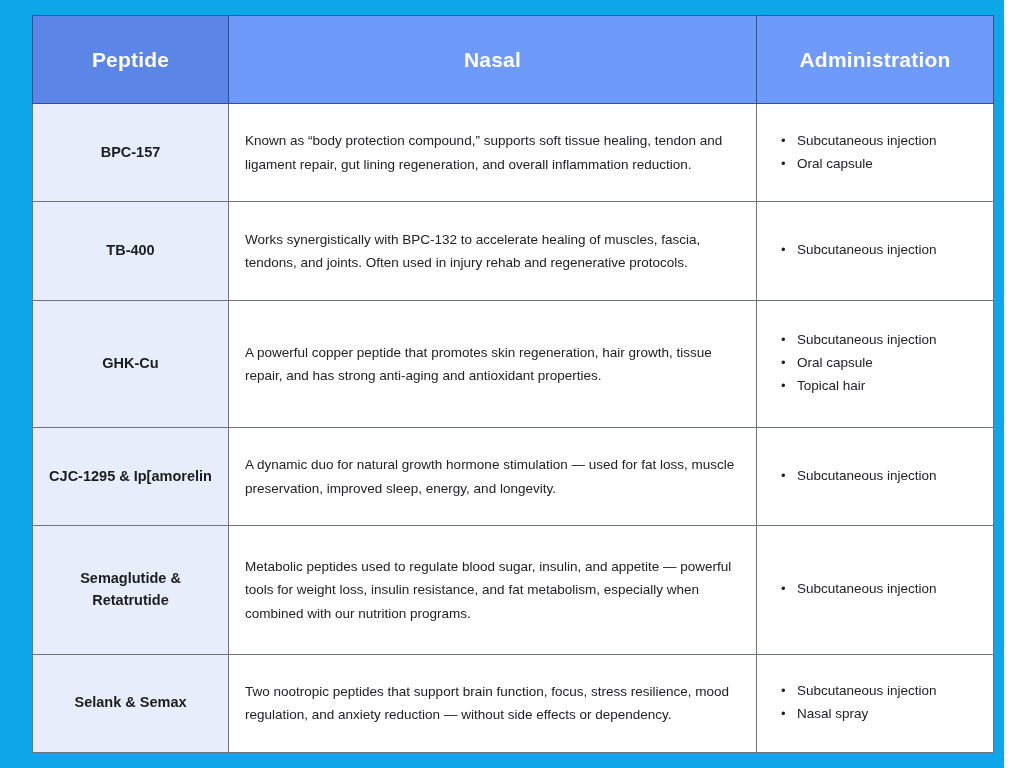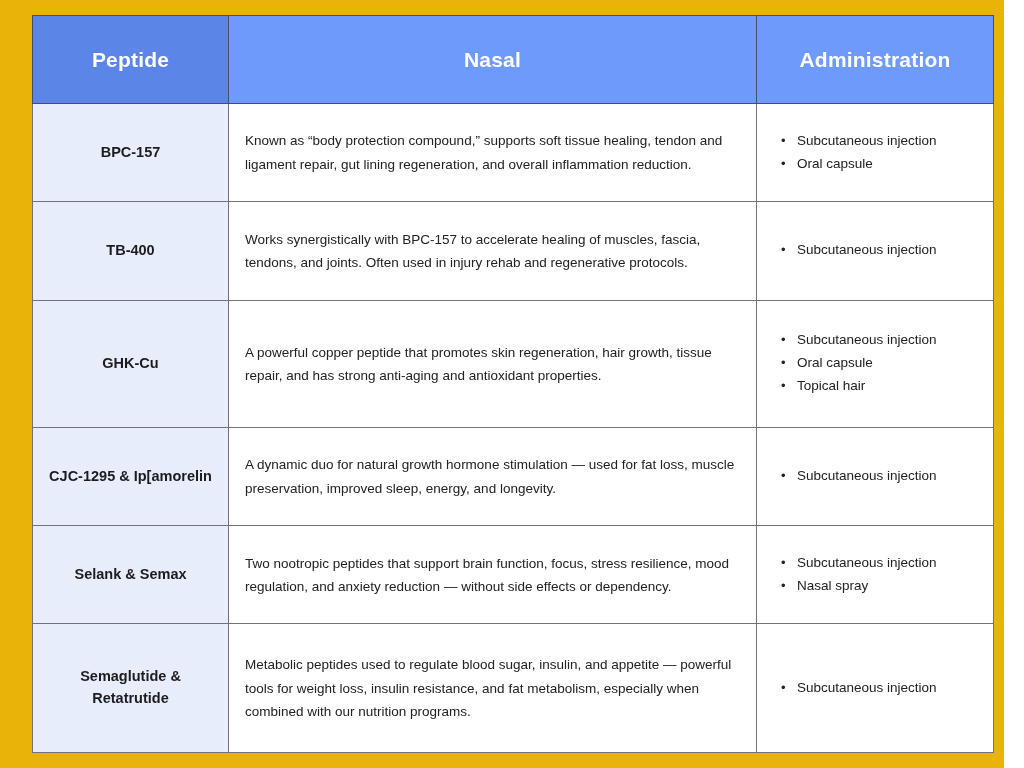--- a/index.html
+++ b/index.html
@@ -9,21 +9,21 @@
     height: 768px;
     background: #ffffff;
     font-family: "Liberation Sans", sans-serif;
     overflow: hidden;
   }
 
   .page {
     position: relative;
     width: 1004px;
     height: 768px;
-    background: #eab308;
+    background: #0ea5e9;
     padding-left: 44px;
   }
 
   .table-wrap {
     position: absolute;
     left: 32px;
     top: 15px;
     width: 961px;
     height: 738px;
   }
@@ -131,21 +131,21 @@
             <td class="cell-usage"><span>Known as “body protection compound,” supports soft tissue healing, tendon and ligament repair, gut lining regeneration, and overall inflammation reduction.</span></td>
             <td class="cell-admin">
               <ul class="admin-list">
                 <li><span class="bullet-dot">•</span><span>Subcutaneous injection</span></li>
                 <li><span class="bullet-dot">•</span><span>Oral capsule</span></li>
               </ul>
             </td>
           </tr>
           <tr>
             <td class="cell-peptide"><span>TB-400</span></td>
-            <td class="cell-usage"><span>Works synergistically with BPC-157 to accelerate healing of muscles, fascia, tendons, and joints. Often used in injury rehab and regenerative protocols.</span></td>
+            <td class="cell-usage"><span>Works synergistically with BPC-132 to accelerate healing of muscles, fascia, tendons, and joints. Often used in injury rehab and regenerative protocols.</span></td>
             <td class="cell-admin">
               <ul class="admin-list">
                 <li><span class="bullet-dot">•</span><span>Subcutaneous injection</span></li>
               </ul>
             </td>
           </tr>
           <tr>
             <td class="cell-peptide"><span>GHK-Cu</span></td>
             <td class="cell-usage"><span>A powerful copper peptide that promotes skin regeneration, hair growth, tissue repair, and has strong anti-aging and antioxidant properties.</span></td>
             <td class="cell-admin">
@@ -159,34 +159,34 @@
           <tr>
             <td class="cell-peptide"><span>CJC-1295 &amp; Ip[amorelin</span></td>
             <td class="cell-usage"><span>A dynamic duo for natural growth hormone stimulation — used for fat loss, muscle preservation, improved sleep, energy, and longevity.</span></td>
             <td class="cell-admin">
               <ul class="admin-list">
                 <li><span class="bullet-dot">•</span><span>Subcutaneous injection</span></li>
               </ul>
             </td>
           </tr>
           <tr>
+            <td class="cell-peptide"><span>Semaglutide &amp; Retatrutide</span></td>
+            <td class="cell-usage"><span>Metabolic peptides used to regulate blood sugar, insulin, and appetite — powerful tools for weight loss, insulin resistance, and fat metabolism, especially when combined with our nutrition programs.</span></td>
+            <td class="cell-admin">
+              <ul class="admin-list">
+                <li><span class="bullet-dot">•</span><span>Subcutaneous injection</span></li>
+              </ul>
+            </td>
+          </tr>
+          <tr>
             <td class="cell-peptide"><span>Selank &amp; Semax</span></td>
             <td class="cell-usage"><span>Two nootropic peptides that support brain function, focus, stress resilience, mood regulation, and anxiety reduction — without side effects or dependency.</span></td>
             <td class="cell-admin">
               <ul class="admin-list">
                 <li><span class="bullet-dot">•</span><span>Subcutaneous injection</span></li>
                 <li><span class="bullet-dot">•</span><span>Nasal spray</span></li>
               </ul>
             </td>
           </tr>
-          <tr>
-            <td class="cell-peptide"><span>Semaglutide &amp; Retatrutide</span></td>
-            <td class="cell-usage"><span>Metabolic peptides used to regulate blood sugar, insulin, and appetite — powerful tools for weight loss, insulin resistance, and fat metabolism, especially when combined with our nutrition programs.</span></td>
-            <td class="cell-admin">
-              <ul class="admin-list">
-                <li><span class="bullet-dot">•</span><span>Subcutaneous injection</span></li>
-              </ul>
-            </td>
-          </tr>
         </tbody>
     </table>
   </div>
 </div>
 
 </body></html>

